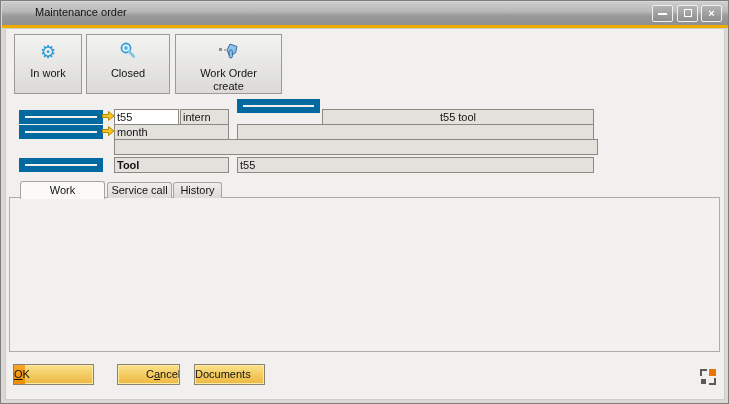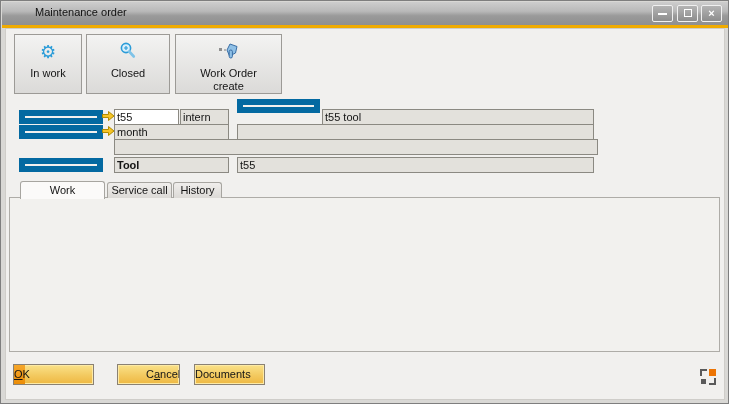--- a/index.html
+++ b/index.html
@@ -123,21 +123,21 @@
     <span class="tb-label" style="width:90px;margin:2px auto 0;">Work Order create</span>
   </div>
 
   <div class="lbl" style="left:18px;top:109px;width:84px;">Maintenance</div>
   <svg class="arrow-ico" style="left:100px;top:109px;" viewBox="0 0 14 12">
     <path d="M1.5 4.5 h6 V1.5 l5.5 4.5 -5.5 4.5 V7.5 h-6 z" fill="#f6c426" stroke="#b08c00" stroke-width="1"></path>
   </svg>
   <input class="fld white" style="left: 113px; top: 108px; width: 65px;" value="t55">
   <div class="fld" style="left:179px;top:108px;width:49px;">intern</div>
   <div class="lbl" style="left:236px;top:98px;width:83px;">Description</div>
-  <div class="fld" style="left:321px;top:108px;width:272px;">t55 tool</div>
+  <div class="fld" style="left:321px;top:108px;width:272px;text-align:center;">t55 tool</div>
 
   <div class="lbl" style="left:18px;top:124px;width:84px;">Date</div>
   <svg class="arrow-ico" style="left:100px;top:124px;" viewBox="0 0 14 12">
     <path d="M1.5 4.5 h6 V1.5 l5.5 4.5 -5.5 4.5 V7.5 h-6 z" fill="#f6c426" stroke="#b08c00" stroke-width="1"></path>
   </svg>
   <div class="fld" style="left:113px;top:123px;width:115px;">month</div>
   <div class="fld" style="left:236px;top:123px;width:357px;"></div>
 
   <div class="fld" style="left:113px;top:138px;width:484px;"></div>
 

